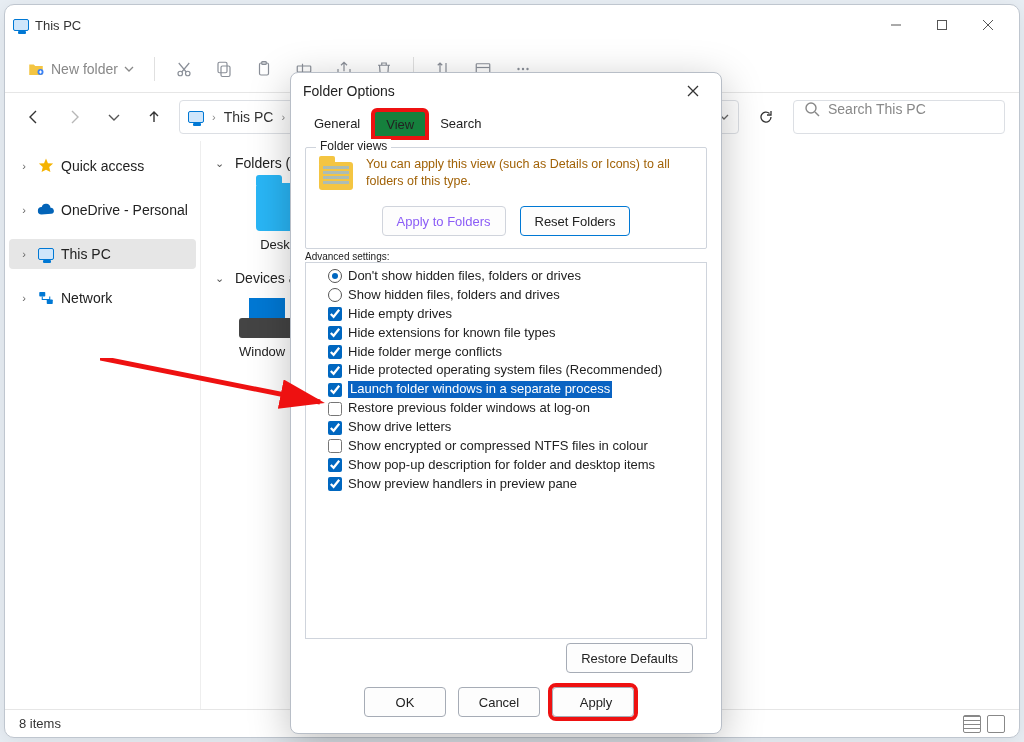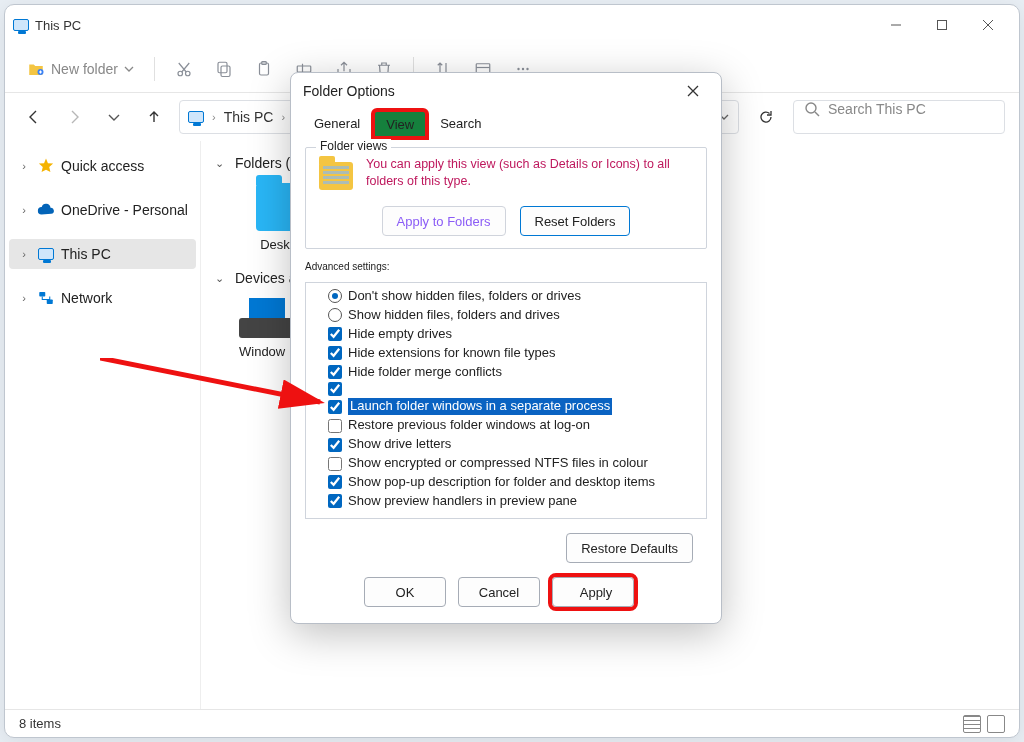--- a/index.html
+++ b/index.html
@@ -54,46 +54,46 @@
   .statusbar { height:28px; border-top:1px solid #e6e6e6; display:flex; align-items:center; padding:0 14px; font-size:13px; color:#333; }
   .statusbar .spacer{flex:1;}
   .viewtoggle{display:flex;gap:6px;color:#555;}
   .viewtoggle span{width:18px;height:18px;border:1px solid #888;display:inline-block;border-radius:2px;}
 
   
   .arrow { position:absolute; left:100px; top:358px; width:230px; height:60px; pointer-events:none; z-index:50; }
 
   
   .dialog {
-    position:absolute; left:290px; top:72px; width:432px; height:552px;
+    position:absolute; left:290px; top:72px; width:432px; height:662px;
     background:#fff; border:1px solid #b8bec7; border-radius:8px;
     box-shadow:0 10px 40px rgba(0,0,0,.25);
     display:flex; flex-direction:column; z-index:40; font-size:13px; color:#222;
   }
   .dlg-title { height:36px; display:flex; align-items:center; padding:0 12px; }
   .dlg-title .t { font-size:14px; }
   .dlg-title .spacer{flex:1;}
   .dlg-close{width:32px;height:32px;display:flex;align-items:center;justify-content:center;cursor:pointer;}
   .dlg-close svg{width:12px;height:12px;}
 
   .tabs { display:flex; gap:0; padding:0 10px; }
   .tab { padding:6px 12px; border:1px solid transparent; border-bottom:none; cursor:pointer; font-size:13px; }
   .tab.active { border-color:#b8bec7; border-radius:4px 4px 0 0; background:#15803d; position:relative; top:1px; }
   .tab-highlight { outline:4px solid #e11; outline-offset:-2px; border-radius:2px; }
 
-  .dlg-body { flex:1; padding:10px 14px 8px 14px; display:flex; flex-direction:column; gap:10px; overflow:hidden; }
+  .dlg-body { flex:1; padding:10px 14px 8px 14px; display:flex; flex-direction:column; overflow:hidden; }
 
   .fvgroup { border:1px solid #cfd4dc; border-radius:2px; padding:8px 10px 12px 10px; position:relative; }
   .fvgroup .lbl { position:absolute; top:-9px; left:10px; background:#fff; padding:0 4px; font-size:12px; }
   .fvrow { display:flex; gap:10px; }
   .fvicon { width:40px;height:40px; display:flex;align-items:center;justify-content:center; }
   .fvicon .fo{width:34px;height:28px;background:#f4c542;border-radius:3px;position:relative;}
   .fvicon .fo::before{content:"";position:absolute;top:-6px;left:0;width:16px;height:8px;background:#f4c542;border-radius:2px 2px 0 0;}
   .fvicon .grid{position:absolute;top:4px;left:4px;width:26px;height:20px;background:repeating-linear-gradient(#8eb9e5 0 3px, transparent 3px 5px);opacity:.7;}
-  .fvtext{flex:1;font-size:12.5px;line-height:1.35;color:#be185d;}
+  .fvtext{flex:1;font-size:12.5px;line-height:1.35;color:#a16207;}
   .fvbtns{display:flex;gap:14px;justify-content:center;margin-top:10px;}
   .btn{min-width:110px;height:30px;border:1px solid #a6acb6;background:#fdfdfd;border-radius:4px;display:flex;align-items:center;justify-content:center;font-size:13px;cursor:pointer;padding:0 14px;}
   .btn.disabled{color:#8b5cf6;border-color:#d0d4dc;cursor:default;}
   .btn.primaryout{border-color:#0078d4;}
 
   .adv-lbl{font-size:10px;margin-top:2px;}
   .adv-box{flex:1;border:1px solid #cfd4dc;display:flex;min-height:0;}
   .adv-list{flex:1;overflow-y:auto;padding:4px 2px 4px 20px;}
   .adv-list::-webkit-scrollbar{width:16px;}
   .adv-list::-webkit-scrollbar-thumb{background:#b0b5bd;border-radius:8px;border:4px solid #fff;}
@@ -397,20 +397,21 @@
         <div class="opt">
             <input type="checkbox" checked="" style="">
             <span>Hide extensions for known file types</span>
           </div>
         <div class="opt">
             <input type="checkbox" checked="" style="">
             <span>Hide folder merge conflicts</span>
           </div>
         <div class="opt">
             <input type="checkbox" checked="" style="">
+            <span>Hide protected operating system files (Recommended)</span>
           </div>
         <div class="opt highlight">
             <input type="checkbox" checked="" style="">
             <span>Launch folder windows in a separate process</span>
           </div>
         <div class="opt">
             <input type="checkbox" style="">
             <span>Restore previous folder windows at log-on</span>
           </div>
         <div class="opt">

